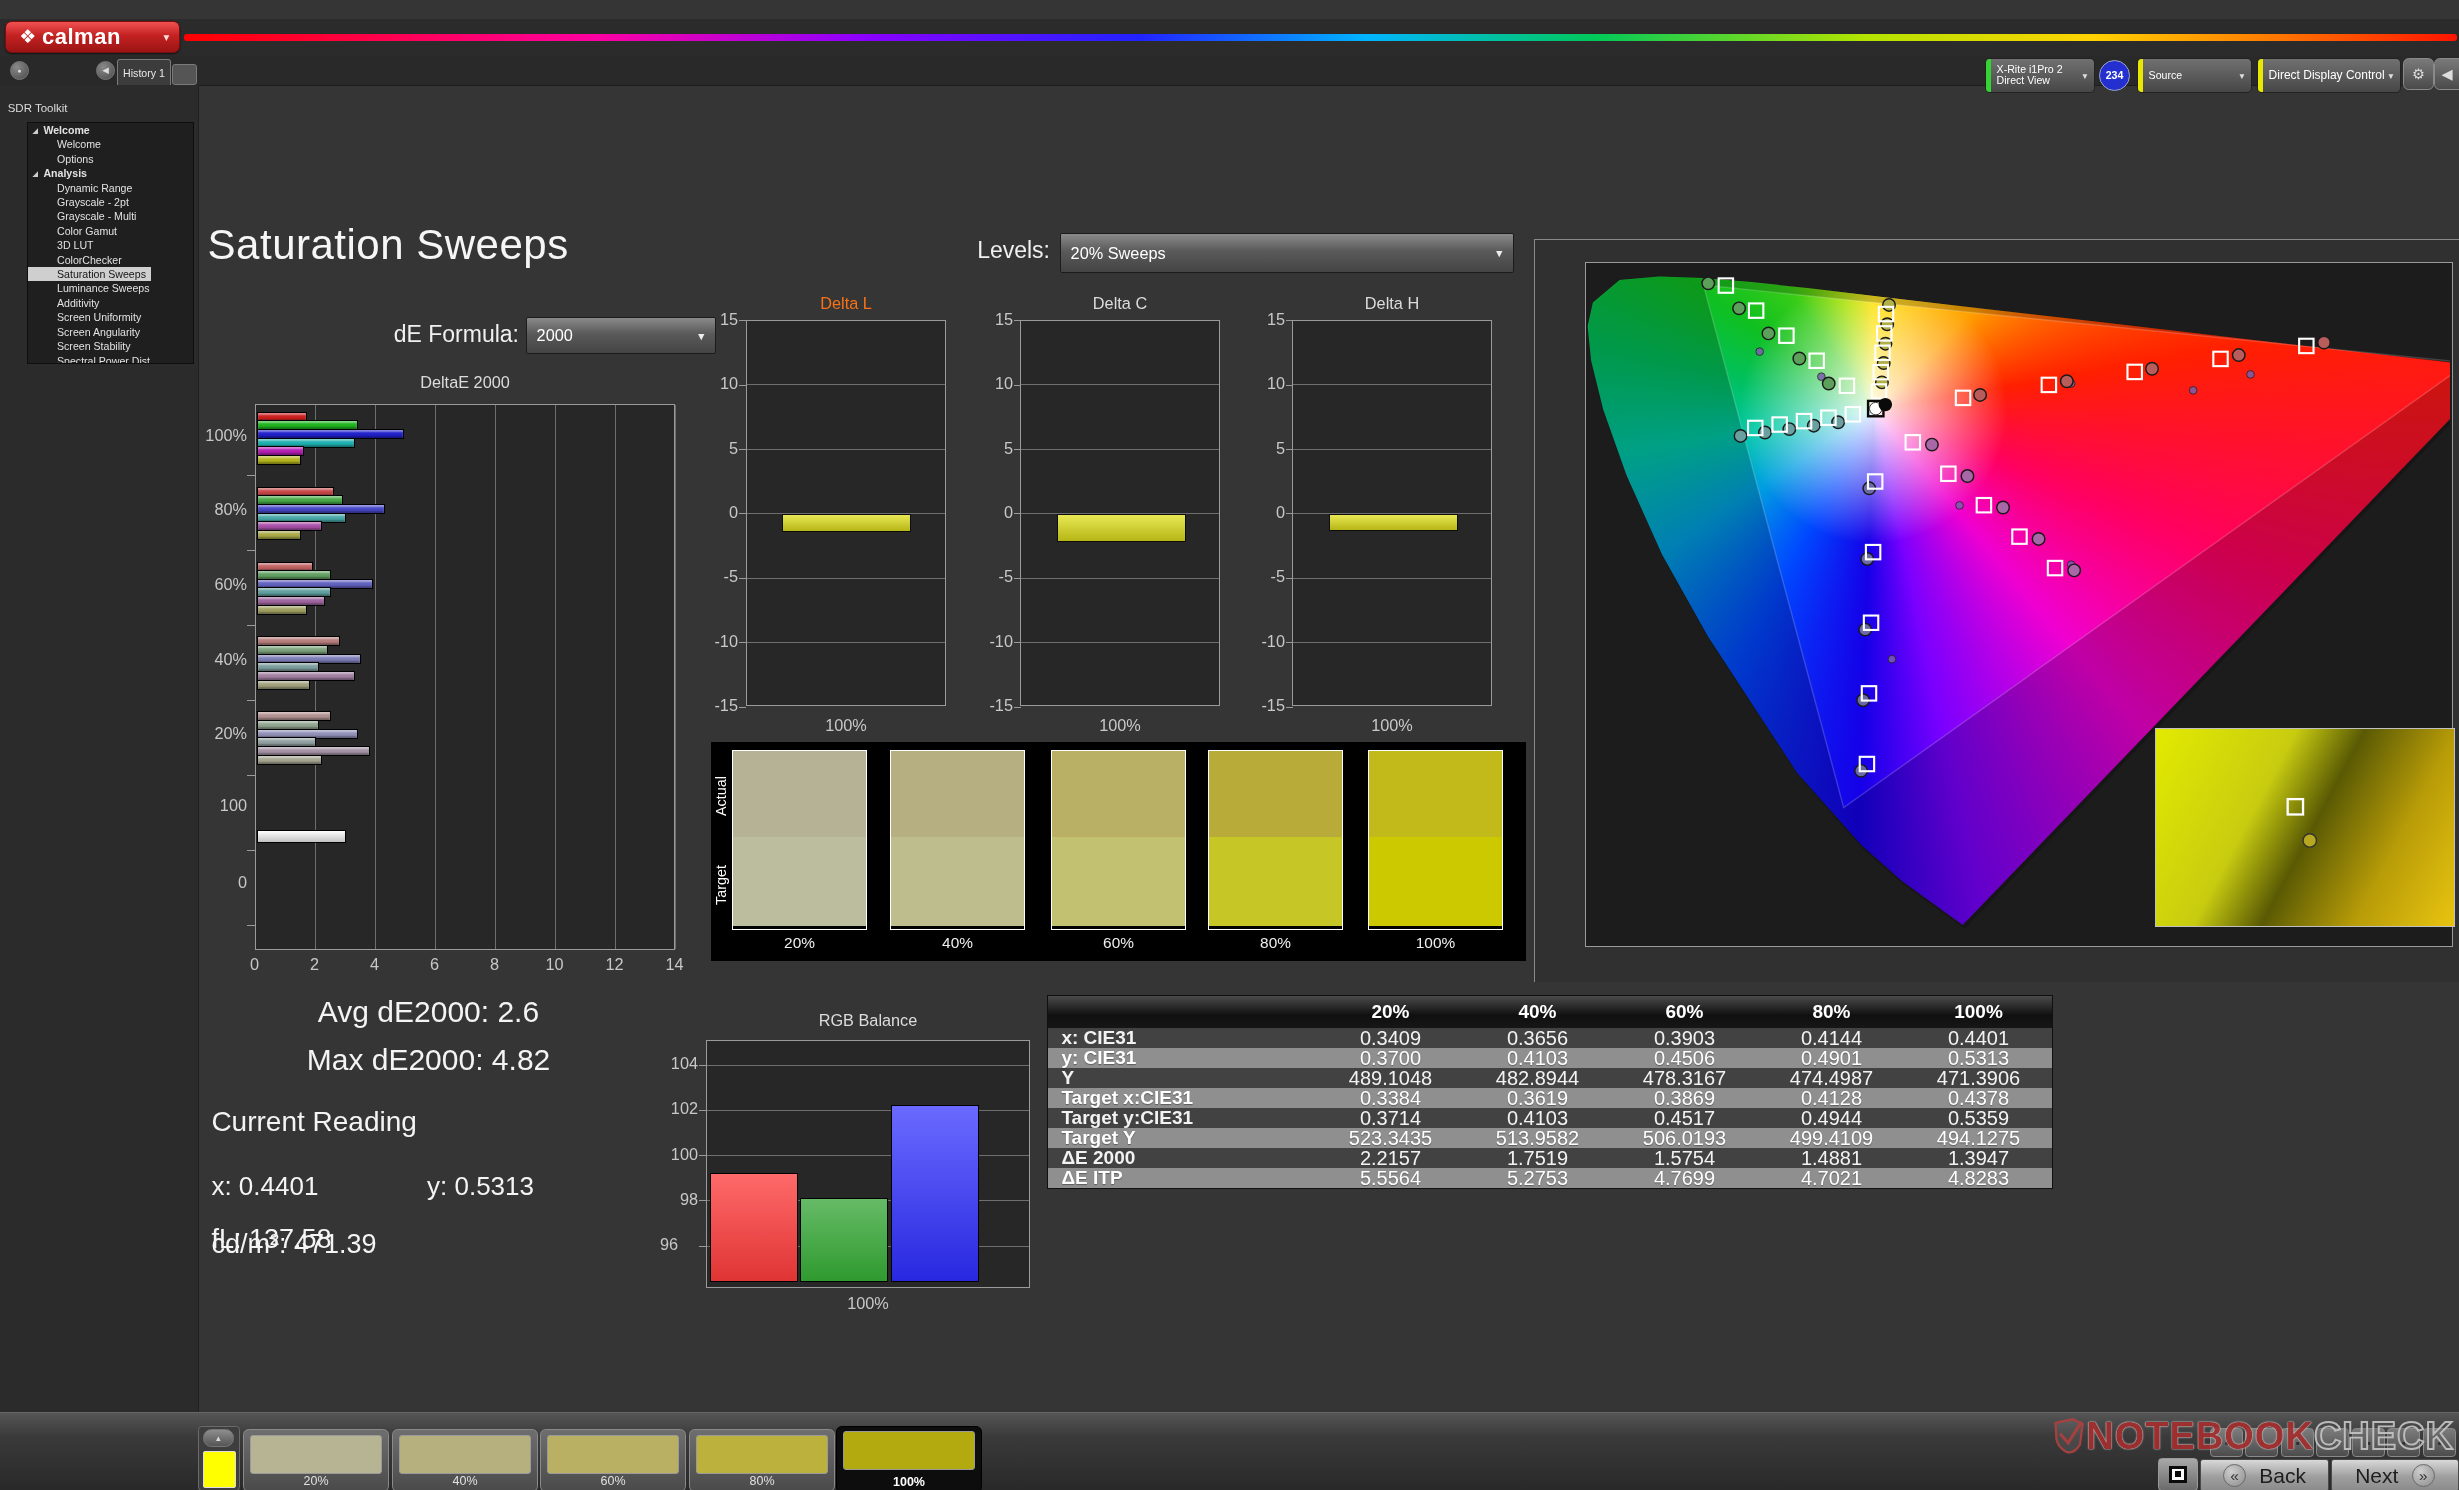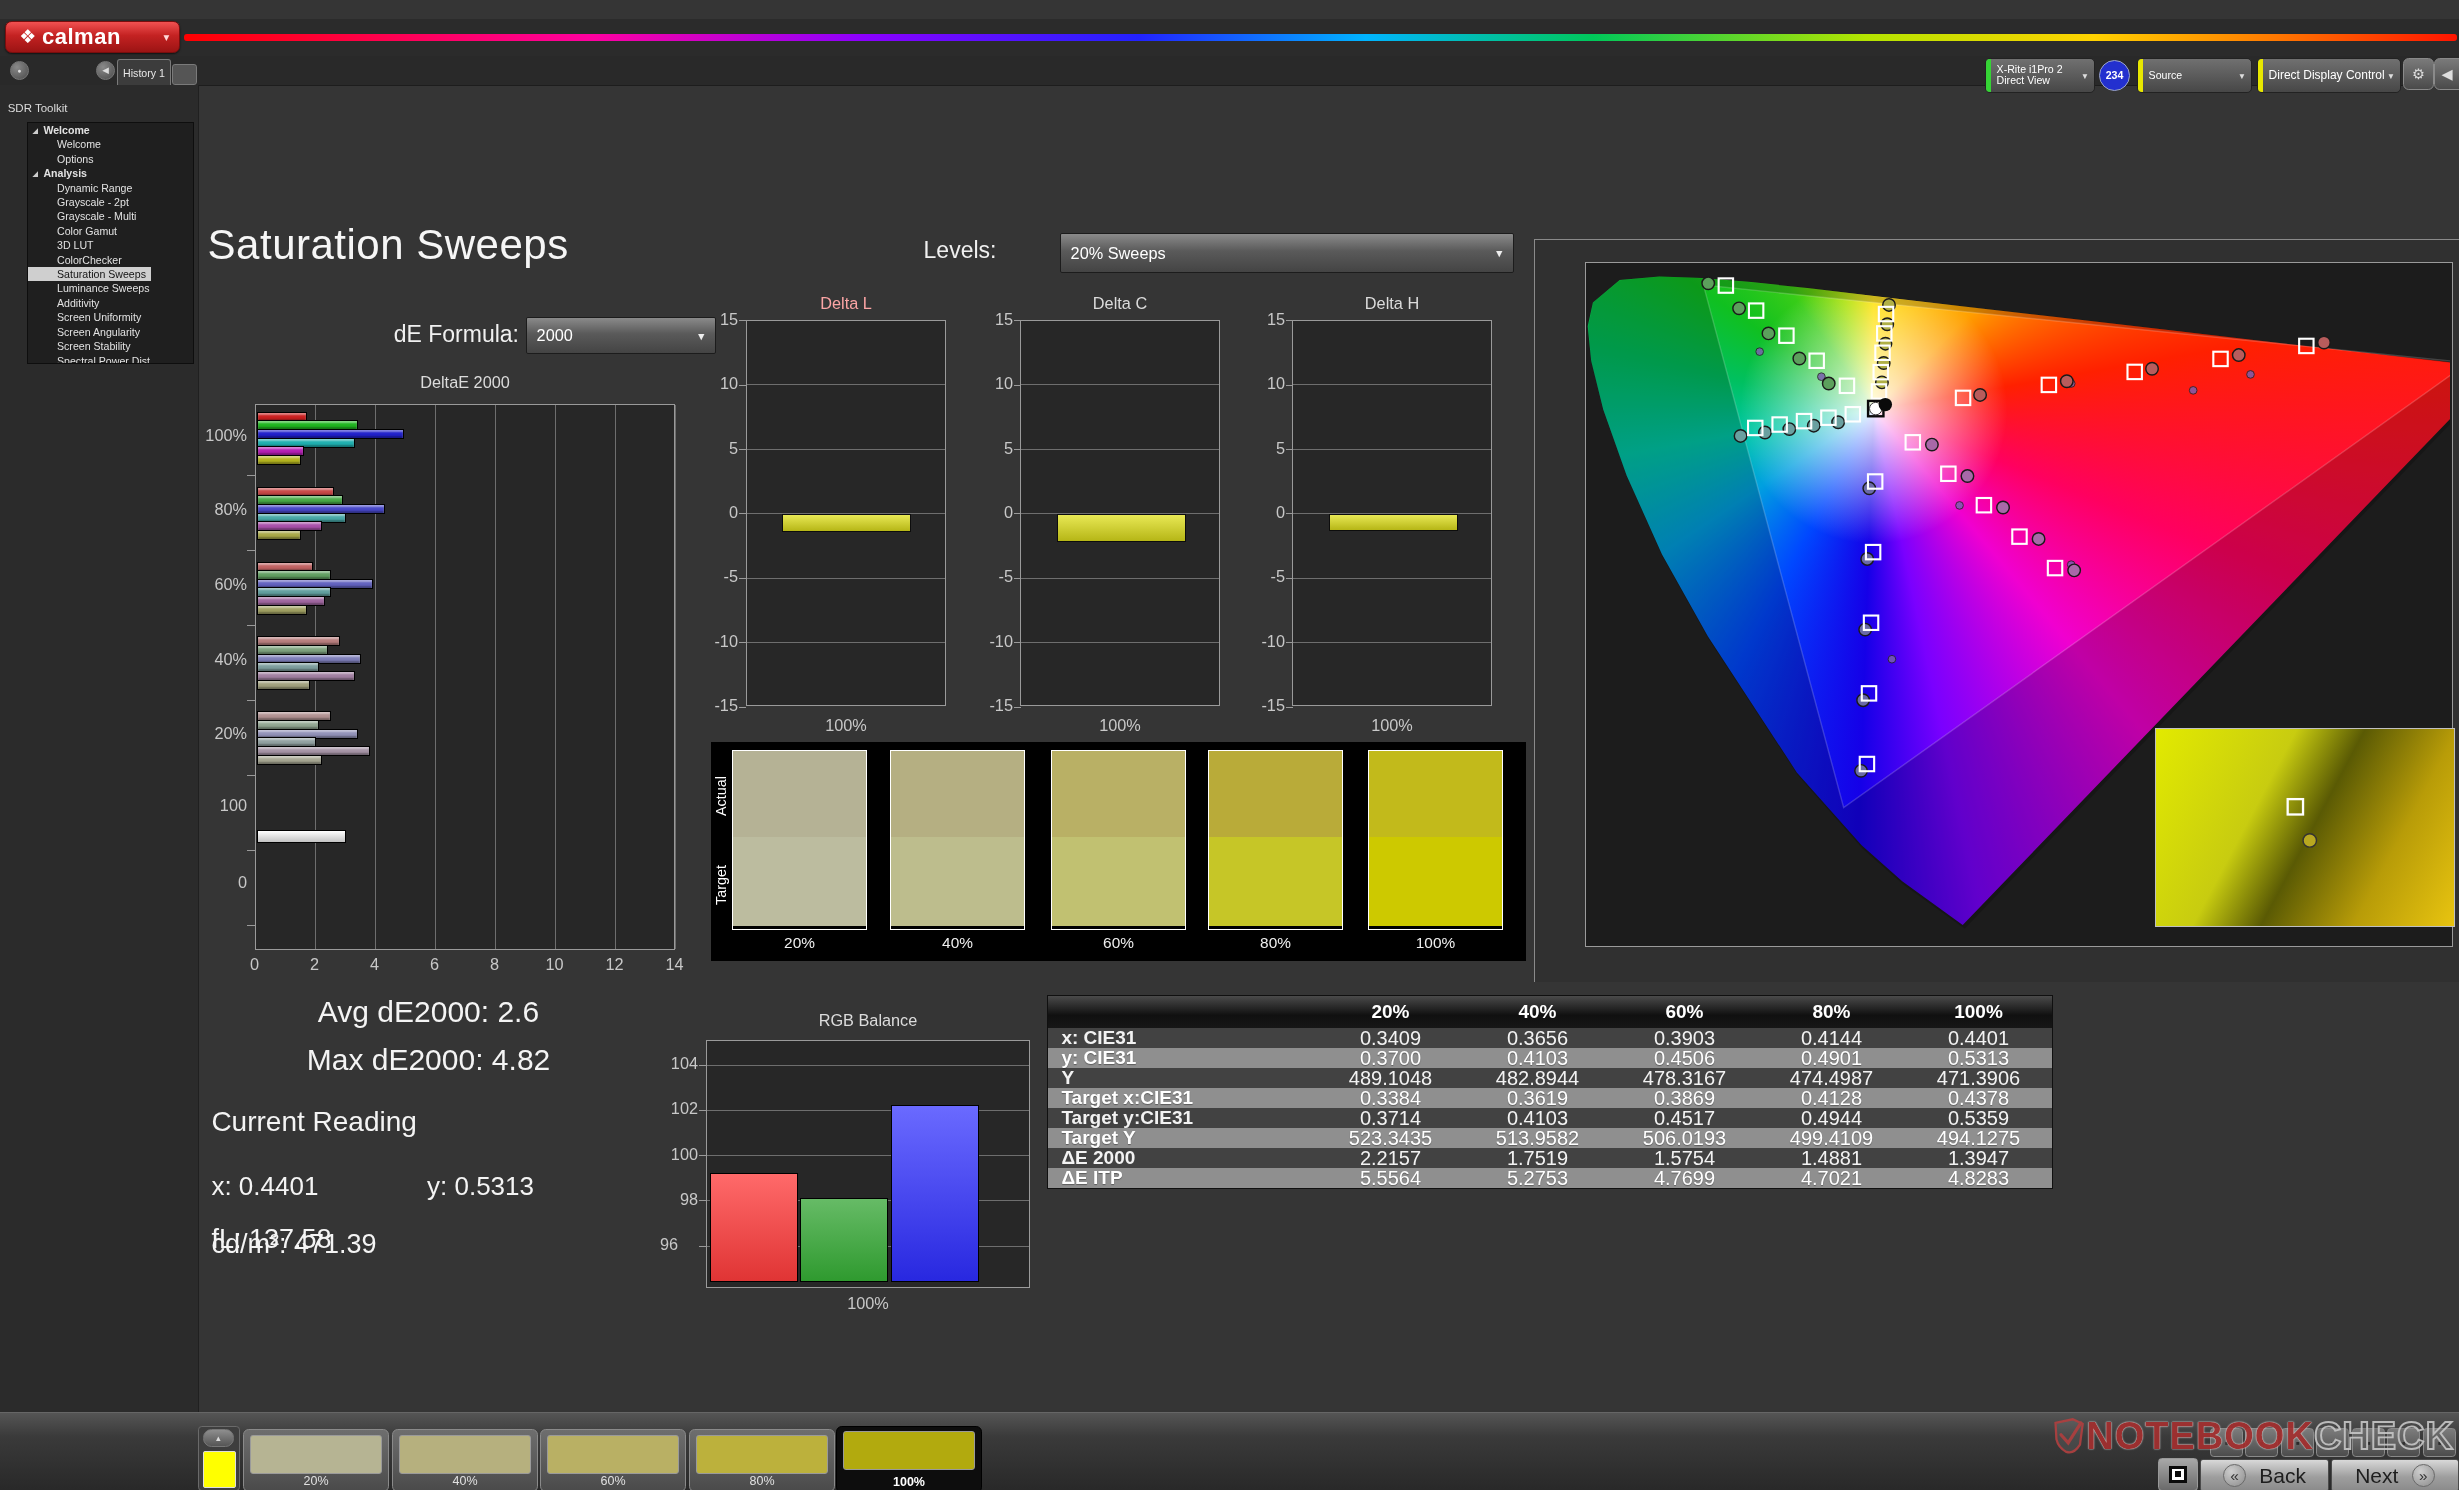--- a/index.html
+++ b/index.html
@@ -162,21 +162,21 @@
         <div class="tnode child">Screen Uniformity</div>
         <div class="tnode child">Screen Angularity</div>
         <div class="tnode child">Screen Stability</div>
         <div class="tnode child">Spectral Power Dist.</div>
       </div>
   </div>
 
   <div id="main">
     <div id="page-title">Saturation Sweeps</div>
 
-    <div class="biglabel" style="left:672px;top:152px;width:180px;text-align:center">Levels:</div>
+    <div class="biglabel" style="left:672px;top:152px;width:180px;text-align:right">Levels:</div>
     <div class="dd" style="left:862px;top:148px;width:452px;height:38px">
       <span class="val">20% Sweeps</span>
       <span class="caret">▼</span>
     </div>
 
     <div class="biglabel" style="left:115px;top:236px;width:206px;text-align:right">dE Formula:</div>
     <div class="dd" style="left:328px;top:232px;width:188px;height:35px">
       <span class="val">2000</span>
       <span class="caret">▼</span>
     </div>
@@ -238,21 +238,21 @@
         <div style="position: absolute; left: 59px; top: 577px; width: 60px; height: 7.7px; background: rgb(126, 158, 158); border: 1px solid rgb(0, 0, 0); box-shadow: rgba(255, 255, 255, 0.45) 0px 1.9px 1.9px inset, rgba(0, 0, 0, 0.35) 0px -1.9px 1.9px inset;"></div>
         <div style="position: absolute; left: 59px; top: 586px; width: 96px; height: 7.7px; background: rgb(162, 128, 162); border: 1px solid rgb(0, 0, 0); box-shadow: rgba(255, 255, 255, 0.45) 0px 1.9px 1.9px inset, rgba(0, 0, 0, 0.35) 0px -1.9px 1.9px inset;"></div>
         <div style="position: absolute; left: 59px; top: 595px; width: 51px; height: 7.7px; background: rgb(162, 162, 126); border: 1px solid rgb(0, 0, 0); box-shadow: rgba(255, 255, 255, 0.45) 0px 1.9px 1.9px inset, rgba(0, 0, 0, 0.35) 0px -1.9px 1.9px inset;"></div>
         <div style="position: absolute; left: 59px; top: 626px; width: 72px; height: 7.7px; background: rgb(178, 146, 146); border: 1px solid rgb(0, 0, 0); box-shadow: rgba(255, 255, 255, 0.45) 0px 1.9px 1.9px inset, rgba(0, 0, 0, 0.35) 0px -1.9px 1.9px inset;"></div>
         <div style="position: absolute; left: 59px; top: 635px; width: 60px; height: 7.7px; background: rgb(146, 166, 146); border: 1px solid rgb(0, 0, 0); box-shadow: rgba(255, 255, 255, 0.45) 0px 1.9px 1.9px inset, rgba(0, 0, 0, 0.35) 0px -1.9px 1.9px inset;"></div>
         <div style="position: absolute; left: 59px; top: 644px; width: 99px; height: 7.7px; background: rgb(146, 146, 184); border: 1px solid rgb(0, 0, 0); box-shadow: rgba(255, 255, 255, 0.45) 0px 1.9px 1.9px inset, rgba(0, 0, 0, 0.35) 0px -1.9px 1.9px inset;"></div>
         <div style="position: absolute; left: 59px; top: 652px; width: 57px; height: 7.7px; background: rgb(146, 162, 162); border: 1px solid rgb(0, 0, 0); box-shadow: rgba(255, 255, 255, 0.45) 0px 1.9px 1.9px inset, rgba(0, 0, 0, 0.35) 0px -1.9px 1.9px inset;"></div>
         <div style="position: absolute; left: 59px; top: 661px; width: 111px; height: 7.7px; background: rgb(166, 148, 166); border: 1px solid rgb(0, 0, 0); box-shadow: rgba(255, 255, 255, 0.45) 0px 1.9px 1.9px inset, rgba(0, 0, 0, 0.35) 0px -1.9px 1.9px inset;"></div>
         <div style="position: absolute; left: 59px; top: 670px; width: 63px; height: 7.7px; background: rgb(166, 166, 146); border: 1px solid rgb(0, 0, 0); box-shadow: rgba(255, 255, 255, 0.45) 0px 1.9px 1.9px inset, rgba(0, 0, 0, 0.35) 0px -1.9px 1.9px inset;"></div>
         <div style="position: absolute; left: 59px; top: 745px; width: 87px; height: 10.6px; background: linear-gradient(rgb(255, 255, 255), rgb(194, 194, 194)); border: 1px solid rgb(0, 0, 0);"></div>
-        <div style="position: absolute; left: 548px; top: 209px; width: 200px; text-align: center; font-size: 16.3px; color: #fca5a5;">Delta L</div>
+        <div style="position: absolute; left: 548px; top: 209px; width: 200px; text-align: center; font-size: 16.3px; color: #f97316;">Delta L</div>
         <div style="position: absolute; left: 548px; top: 235px; width: 200px; height: 386px; background: rgb(39, 39, 39); border: 1.9px solid rgb(154, 154, 154); box-sizing: border-box;">
           <div style="position: absolute; left: 0px; top: 63px; width: 100%; height: 1px; background: rgb(110, 110, 110);"></div>
           <div style="position: absolute; left: 0px; top: 128px; width: 100%; height: 1px; background: rgb(110, 110, 110);"></div>
           <div style="position: absolute; left: 0px; top: 192px; width: 100%; height: 1px; background: rgb(110, 110, 110);"></div>
           <div style="position: absolute; left: 0px; top: 257px; width: 100%; height: 1px; background: rgb(110, 110, 110);"></div>
           <div style="position: absolute; left: 0px; top: 321px; width: 100%; height: 1px; background: rgb(110, 110, 110);"></div>
         </div>
         <div style="position: absolute; left: 503px; top: 225px; width: 37px; text-align: right; font-size: 16.3px; color: rgb(200, 200, 200);">15</div>
         <div style="position: absolute; left: 541px; top: 235px; width: 6.7px; height: 1px; background: rgb(154, 154, 154);"></div>
         <div style="position: absolute; left: 503px; top: 289px; width: 37px; text-align: right; font-size: 16.3px; color: rgb(200, 200, 200);">10</div>

